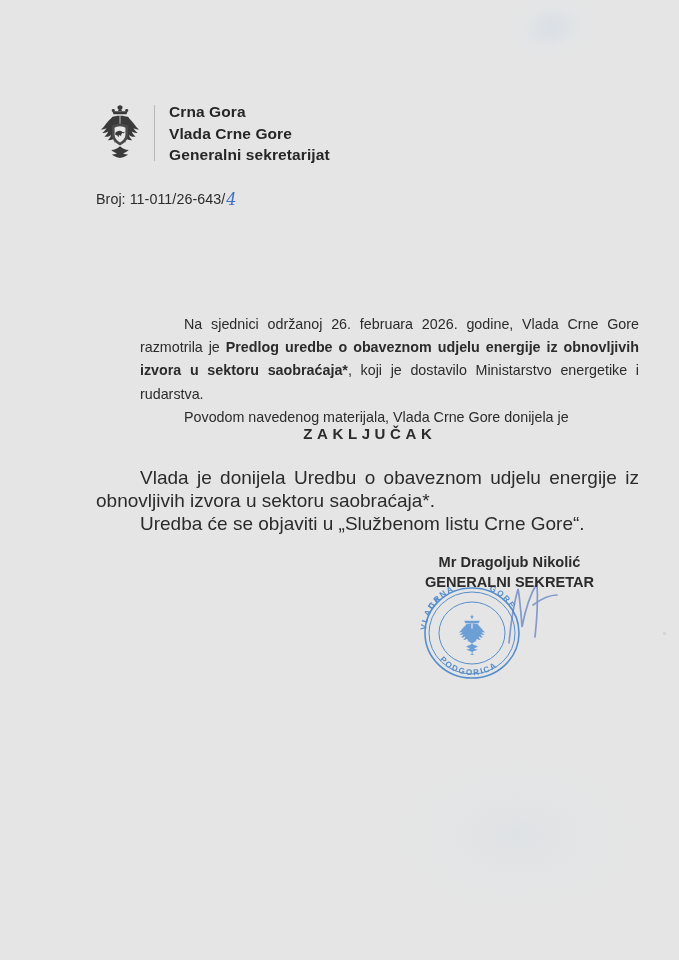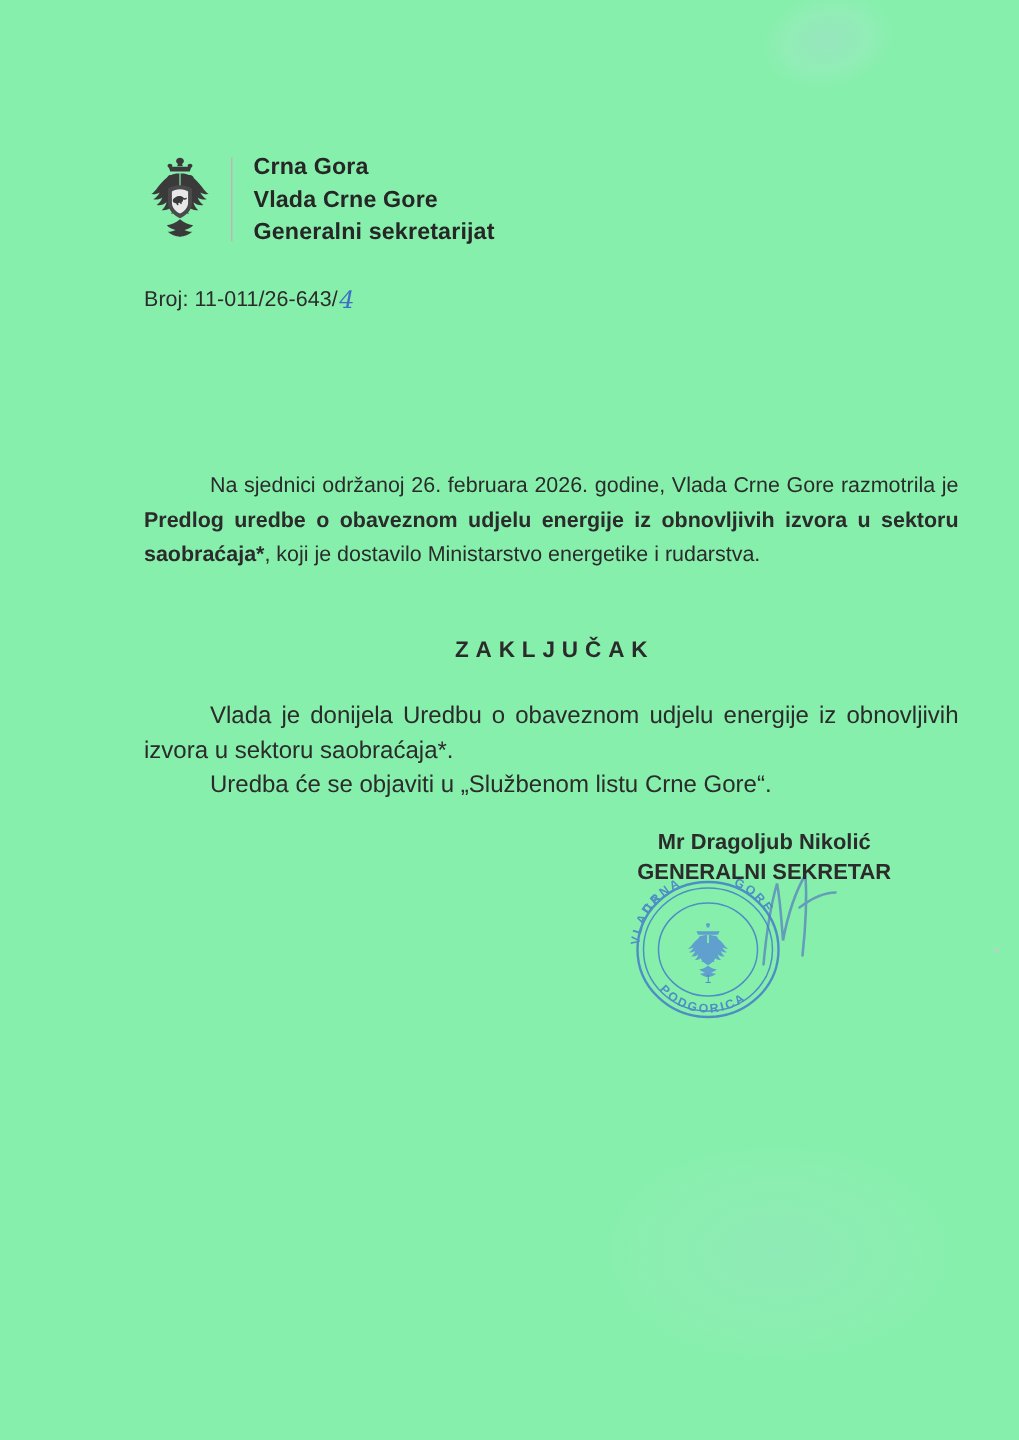--- a/index.html
+++ b/index.html
@@ -5,21 +5,21 @@
 <style>
   html, body {
     margin: 0;
     padding: 0;
     background: #ffffff;
   }
   #page {
     position: relative;
     width: 679px;
     height: 960px;
-    background: #86efac;
+    background: #e5e5e5;
     overflow: hidden;
     font-family: "Liberation Sans", sans-serif;
     color: #2b2b2b;
     -webkit-font-smoothing: antialiased;
   }
 
   
   .scan-blot {
     position: absolute;
     border-radius: 50%;
@@ -88,42 +88,42 @@
   
   #body-block {
     position: absolute;
     left: 96px;
     top: 313px;
     width: 543px;
     font-size: 14.3px;
     line-height: 23.2px;
   }
   #body-block p { margin: 0; text-align: justify; }
-  #body-block p.indent { text-indent: 44px; }
+  #body-block p.indent { text-indent: 44px; margin-left: 44px; }
   #body-block p.no-justify { text-align: left; }
   #body-block b { font-weight: bold; }
 
   #conclusion-heading {
     position: absolute;
     left: 96px;
     top: 425px;
     width: 543px;
     text-align: center;
     font-size: 15px;
     font-weight: bold;
     letter-spacing: 4.6px;
     text-indent: 4.6px;
   }
 
   #decision-block {
     position: absolute;
     left: 96px;
     top: 466px;
     width: 543px;
-    font-size: 16px;
+    font-size: 19px;
     line-height: 23.2px;
   }
   #decision-block p { margin: 0; text-align: justify; }
   #decision-block p.indent { text-indent: 44px; }
   #decision-block p.no-justify { text-align: left; }
 
   
   #signature-block {
     position: absolute;
     left: 380px;
@@ -212,20 +212,21 @@
   </div>
 
   <div id="ref-row">
     <div class="meta" id="ref-number">
       <span>Broj: 11-011/26-643/</span><span id="ref-handwritten">4</span>
     </div>
   </div>
 
   <div id="body-block">
     <p class="indent"><span>Na sjednici održanoj 26. februara 2026. godine, Vlada Crne Gore razmotrila je </span><b>Predlog uredbe o obaveznom udjelu energije iz obnovljivih izvora u sektoru saobraćaja*</b><span>, koji je dostavilo Ministarstvo energetike i rudarstva.</span></p>
+    <p class="indent no-justify">Povodom navedenog materijala, Vlada Crne Gore donijela je</p>
   </div>
 
   <div id="conclusion-heading">ZAKLJUČAK</div>
 
   <div id="decision-block">
     <p class="indent">Vlada je donijela Uredbu o obaveznom udjelu energije iz obnovljivih izvora u sektoru saobraćaja*.</p>
     <p class="indent no-justify">Uredba će se objaviti u „Službenom listu Crne Gore“.</p>
   </div>
 
   <div id="signature-block">

